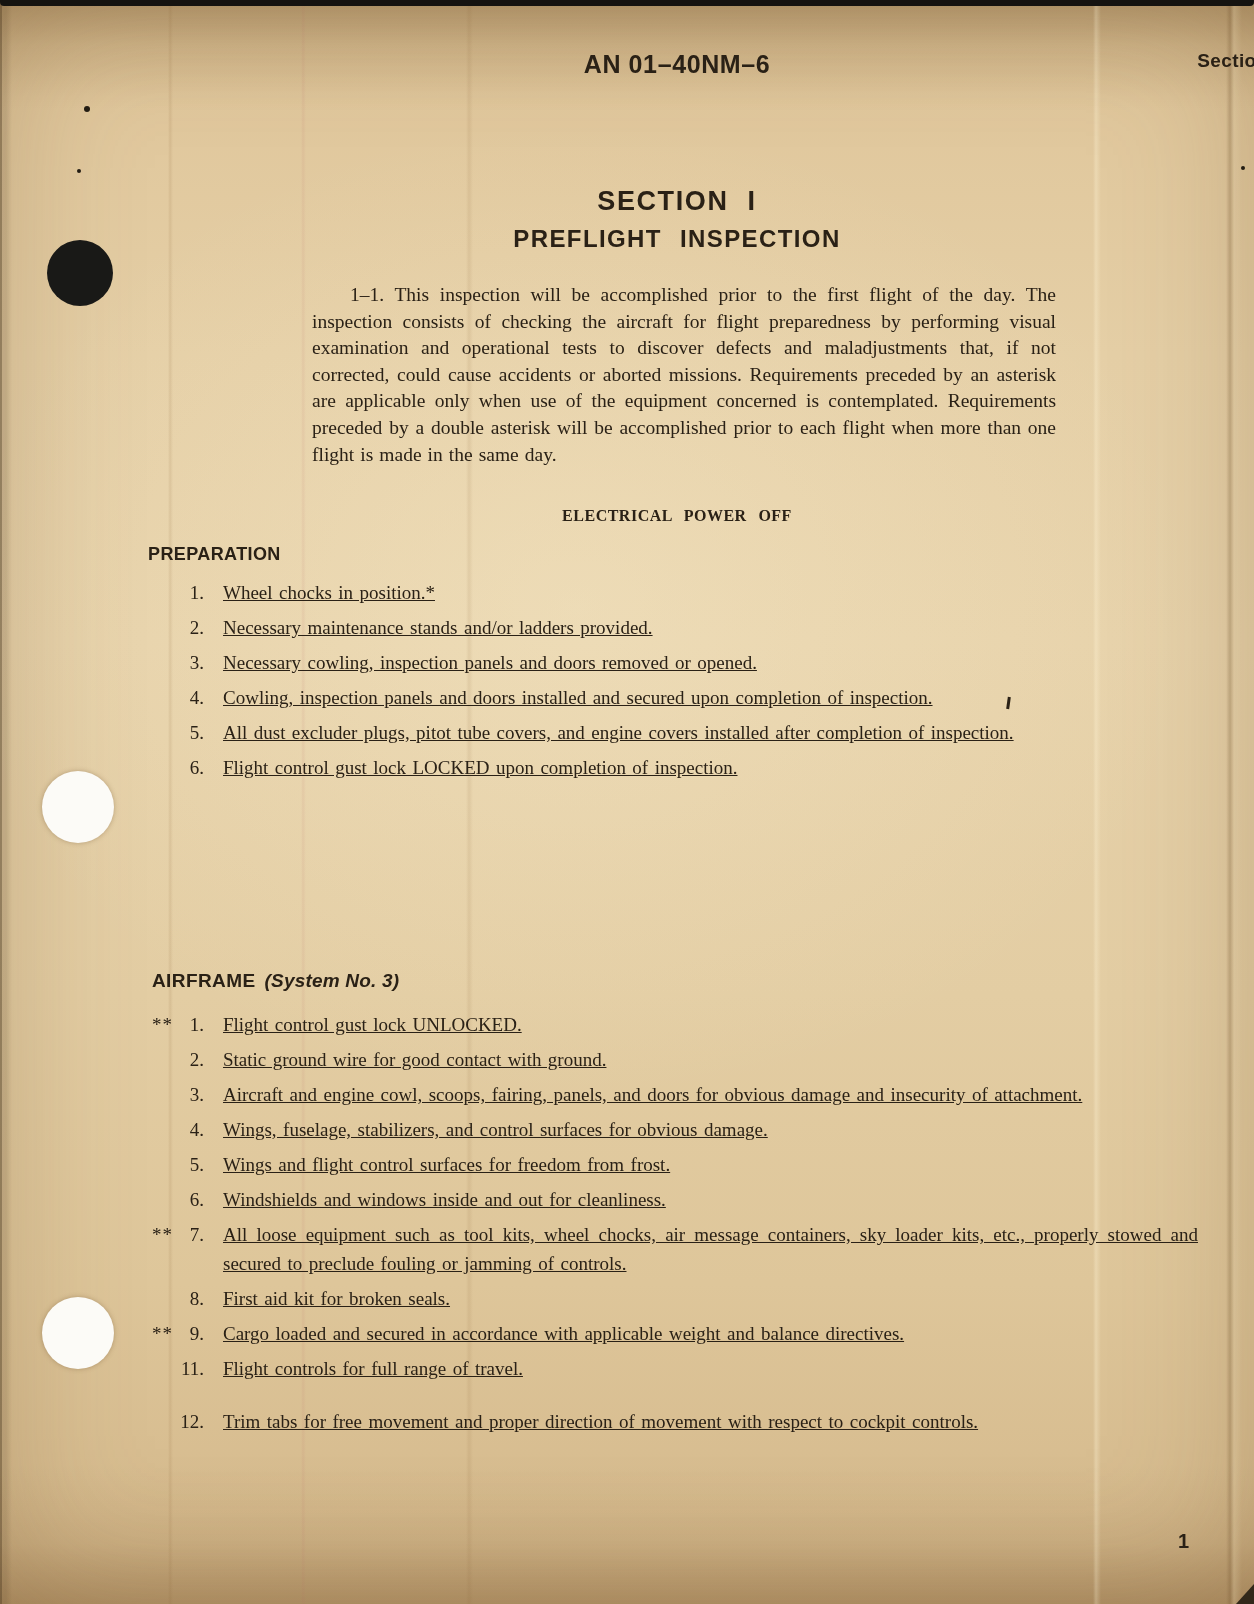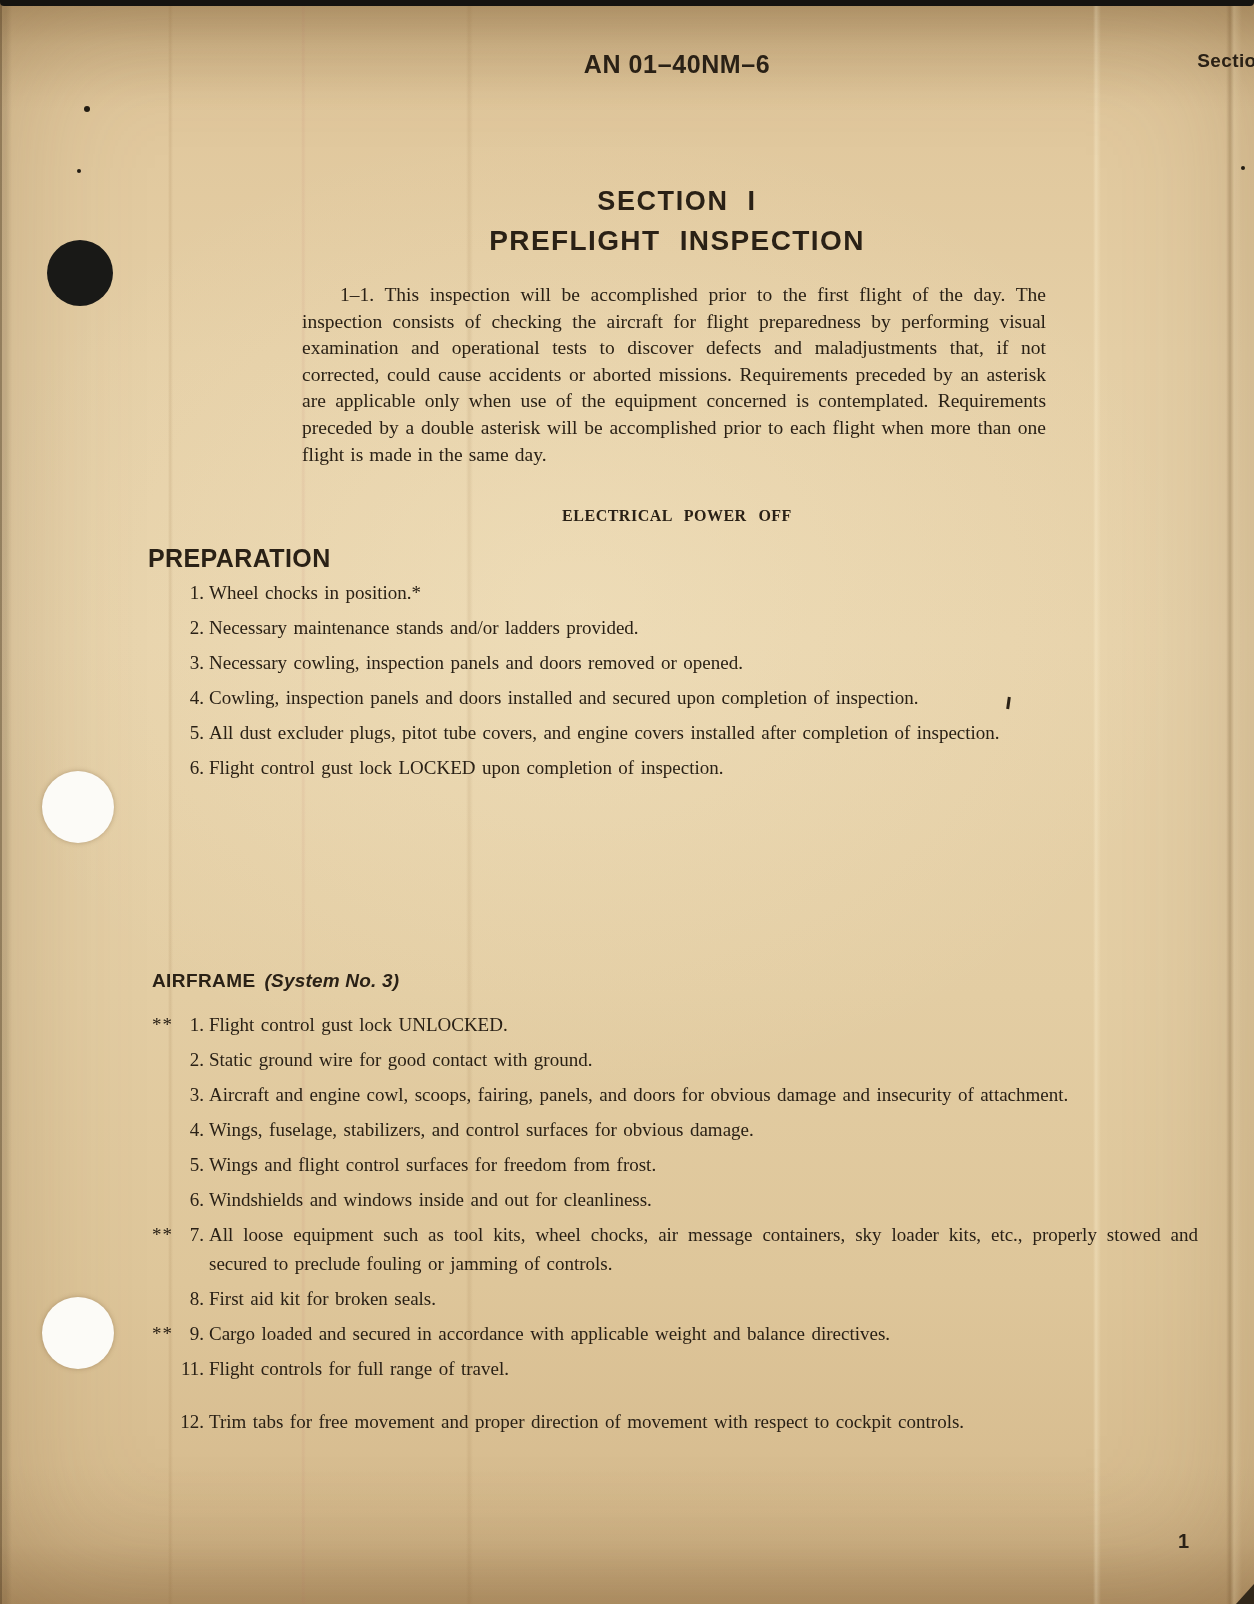--- a/index.html
+++ b/index.html
@@ -33,34 +33,34 @@
   .hole-w1{left:42px;top:771px;width:72px;height:72px;background:#fcfbf7;box-shadow:0 0 5px rgba(100,70,35,.35);}
   .hole-w2{left:42px;top:1297px;width:72px;height:72px;background:#fcfbf7;box-shadow:0 0 5px rgba(100,70,35,.35);}
   .speck{position:absolute;background:#221c12;border-radius:50%;}
 
   .hdr-row{top:50px;left:100px;width:1154px;height:26px;}
   .hdr-center{display:block;text-align:center;font-size:25px;letter-spacing:.6px;}
   .hdr-right{position:absolute;right:-26px;top:0;font-size:19px;letter-spacing:.4px;}
 
   .title-block{top:186px;left:100px;width:1154px;text-align:center;}
   .title1{font-size:27px;letter-spacing:1.6px;word-spacing:10px;}
-  .title2{font-size:28px;letter-spacing:1.4px;word-spacing:10px;margin-top:8px;}
+  .title2{font-size:24px;letter-spacing:1.4px;word-spacing:10px;margin-top:8px;}
 
-  .intro{top:282px;left:302px;width:744px;font-size:19.5px;line-height:26.6px;text-align:justify;text-indent:38px;word-spacing:.06em;}
+  .intro{top:282px;left:312px;width:744px;font-size:19.5px;line-height:26.6px;text-align:justify;text-indent:38px;word-spacing:.06em;}
 
   .elec-heading{top:507px;left:100px;width:1154px;text-align:center;font-size:16px;letter-spacing:.5px;word-spacing:.45em;font-family:Liberation Serif, serif;}
-  .prep-heading{top:544px;left:148px;font-size:25px;letter-spacing:.4px;}
+  .prep-heading{top:544px;left:148px;font-size:18px;letter-spacing:.4px;}
 
   .list{left:152px;width:1046px;}
   .prep-list{top:578px;}
   .air-list{top:1010px;}
   .item{display:flex;align-items:flex-start;margin-bottom:6px;font-size:19px;line-height:29px;}
   .star{width:28px;flex:none;letter-spacing:1px;}
   .num{width:24px;flex:none;text-align:right;}
-  .txt{flex:1;margin-left:5px;text-align:justify;word-spacing:.09em;}
+  .txt{flex:1;margin-left:19px;text-align:justify;word-spacing:.09em;text-decoration:underline;}
   .gap-before{margin-top:24px;}
 
   .air-heading{top:970px;left:152px;font-size:19px;letter-spacing:.4px;}
   .air-detail{font-style:italic;margin-left:9px;letter-spacing:.2px;margin-top:36px;}
 
   .page-num{top:1530px;left:1178px;font-size:20px;}
   .mark{position:absolute;background:#2a2116;}
 </style>
 </head>
 <body>

